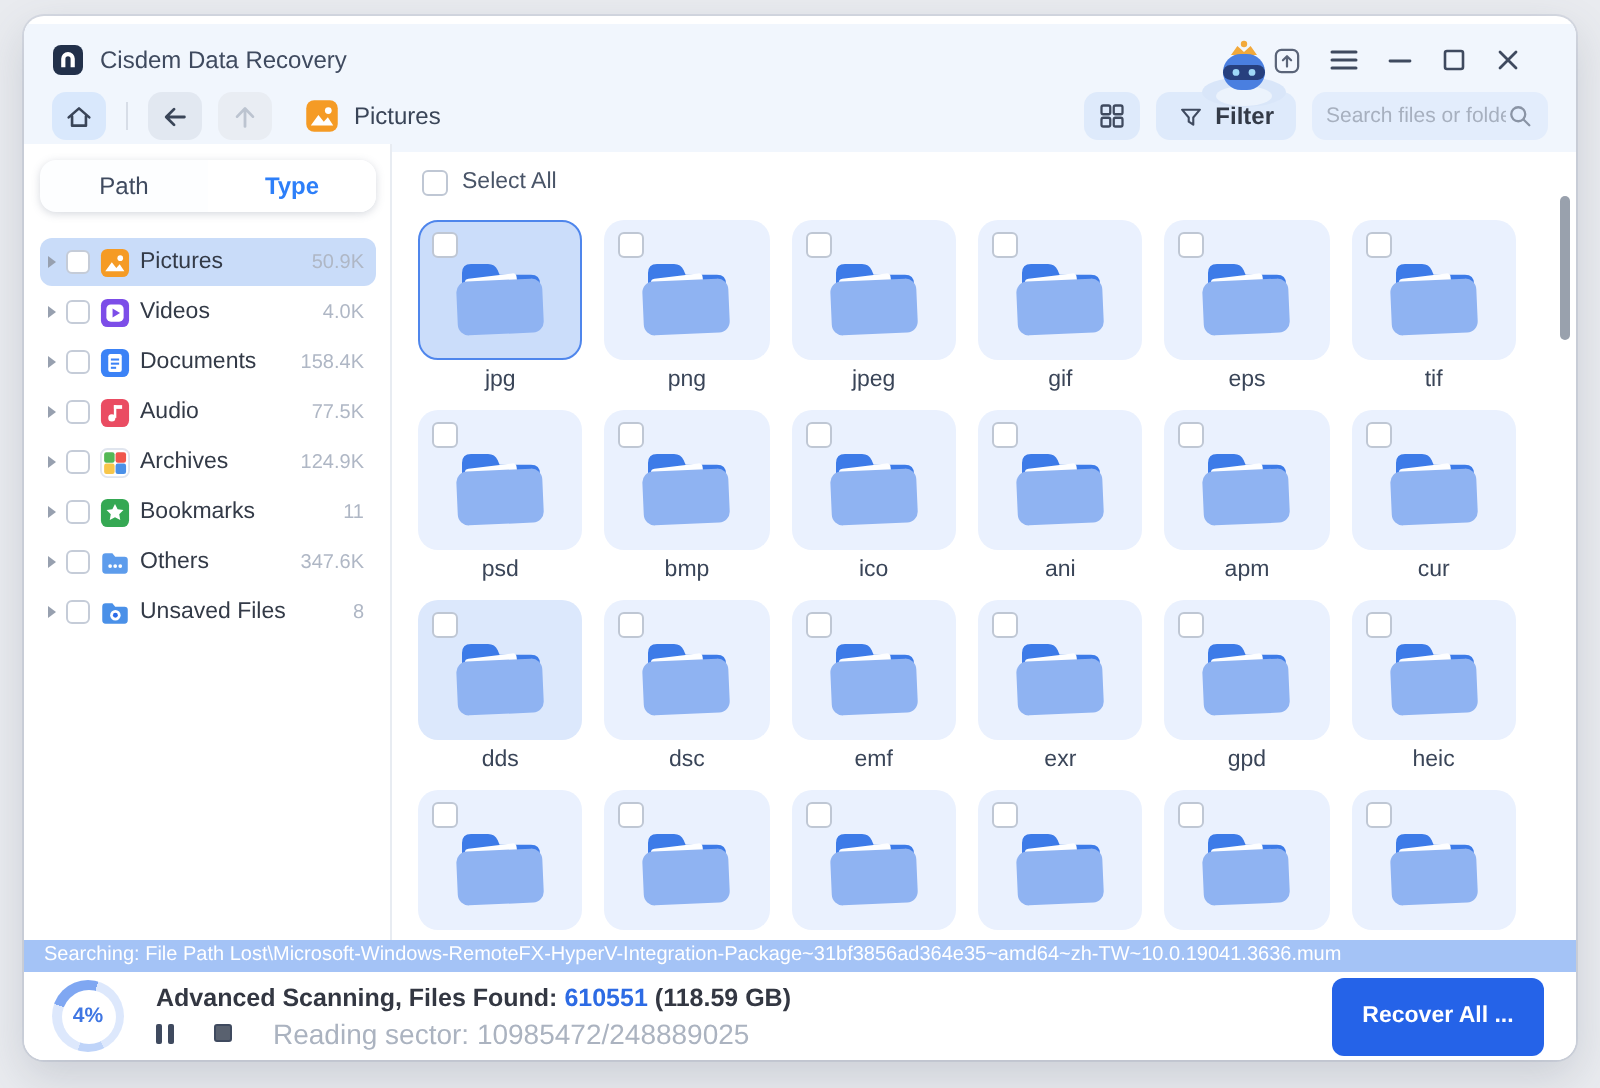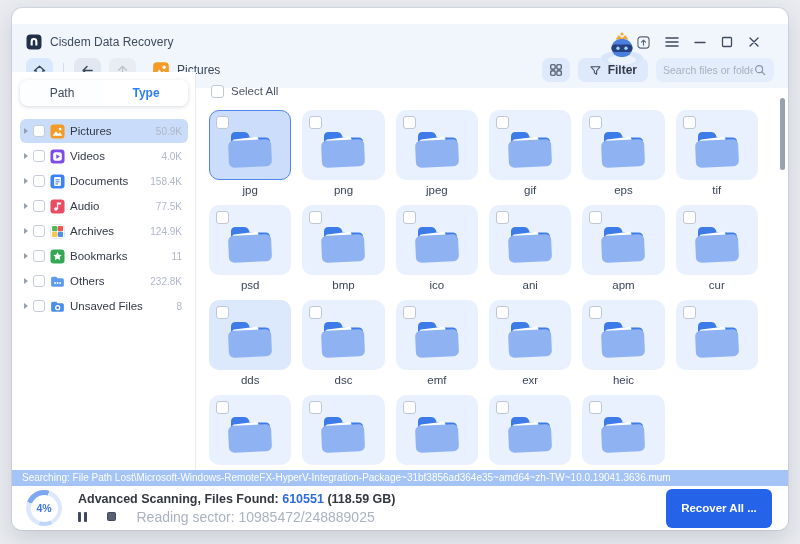--- a/index.html
+++ b/index.html
@@ -4,21 +4,21 @@
 <style>
   * { margin:0; padding:0; box-sizing:border-box; }
   html,body { width:800px; height:544px; }
   body { background:#E9EBEF; font-family:"Liberation Sans", sans-serif; position:relative; overflow:hidden; }
 
   .window { position:absolute; left:12px; top:8px; width:776px; height:522px; background:#fff;
     border-radius:10px; overflow:hidden;
     box-shadow:0 8px 22px rgba(80,90,110,.20), 0 0 0 1px rgba(190,198,212,.45); }
 
   
-  .topbar { position:absolute; left:0; top:16px; right:0; height:64px; background:#F1F6FD; }
+  .topbar { position:absolute; left:0; top:4px; right:0; height:64px; background:#F1F6FD; }
   .titlerow { display:flex; align-items:center; height:28px; padding:8px 16px 0 14px; }
   .app-icon { width:16px; height:16px; flex:0 0 16px; }
   .app-title { font-size:12px; color:#3F4A5F; margin-left:8px; }
   .win-controls { margin-left:auto; display:flex; align-items:center; gap:15px; padding-right:12px; }
   .win-controls svg { display:block; }
   .mascot { position:absolute; right:140px; top:6px; width:52px; height:36px; }
 
   .navrow { display:flex; align-items:center; height:36px; padding:0 14px; gap:8px; }
   .nav-btn { width:27px; height:24px; border-radius:7px; display:flex; align-items:center; justify-content:center; }
   .nav-home { background:#D9E8FC; }
@@ -289,21 +289,21 @@
           <span class="cb"></span>
           <span class="side-ic">
             <svg viewBox="0 0 16 16">
               <path d="M1.2 4.6 q0-1.8 1.8-1.8 h3.6 l1.5 1.8 h5 q1.7 0 1.7 1.7 v5.6 q0 1.8-1.8 1.8 H3 q-1.8 0-1.8-1.8 z" fill="#5D9CEC"></path>
               <circle cx="5.4" cy="9.6" r="1" fill="#FFF"></circle>
               <circle cx="8.1" cy="9.6" r="1" fill="#FFF"></circle>
               <circle cx="10.8" cy="9.6" r="1" fill="#FFF"></circle>
             </svg>
           </span>
           <span class="side-label">Others</span>
-          <span class="side-count">232.8K</span>
+          <span class="side-count">347.6K</span>
         </div>
         <div class="side-item">
           <span class="caret"></span>
           <span class="cb"></span>
           <span class="side-ic">
             <svg viewBox="0 0 16 16">
               <path d="M1.2 4.6 q0-1.8 1.8-1.8 h3.6 l1.5 1.8 h5 q1.7 0 1.7 1.7 v5.6 q0 1.8-1.8 1.8 H3 q-1.8 0-1.8-1.8 z" fill="#4A90E8"></path>
               <circle cx="8.2" cy="9.2" r="2.8" fill="#FFF"></circle>
               <circle cx="8.2" cy="9.2" r="1.3" fill="#2A6BE8"></circle>
             </svg>
@@ -488,20 +488,31 @@
         <div class="cell">
           <div class="tile">
             <span class="cb2"></span>
             <svg class="folder" viewBox="0 0 54 44" width="54" height="44">
               <path d="M8 31 V11.5 q0-4.5 4.5-4.5 h8.5 q3.5 0 4.8 3 l1 2.4 h15.7 q4.5 0 4.5 4.5 V31 z" fill="#3D7BE8"></path>
               <rect x="10" y="13" width="26" height="14" rx="2" fill="#FDFEFF" transform="rotate(-7 23 20)"></rect>
               <rect x="5.5" y="15" width="43" height="27" rx="5.5" fill="#8FB3F2" transform="rotate(-2.5 27 28)"></rect>
             </svg>
           </div>
           <div class="tile-label">exr</div>
+        </div>
+        <div class="cell">
+          <div class="tile">
+            <span class="cb2"></span>
+            <svg class="folder" viewBox="0 0 54 44" width="54" height="44">
+              <path d="M8 31 V11.5 q0-4.5 4.5-4.5 h8.5 q3.5 0 4.8 3 l1 2.4 h15.7 q4.5 0 4.5 4.5 V31 z" fill="#3D7BE8"></path>
+              <rect x="10" y="13" width="26" height="14" rx="2" fill="#FDFEFF" transform="rotate(-7 23 20)"></rect>
+              <rect x="5.5" y="15" width="43" height="27" rx="5.5" fill="#8FB3F2" transform="rotate(-2.5 27 28)"></rect>
+            </svg>
+          </div>
+          <div class="tile-label">gpd</div>
         </div>
         <div class="cell">
           <div class="tile">
             <span class="cb2"></span>
             <svg class="folder" viewBox="0 0 54 44" width="54" height="44">
               <path d="M8 31 V11.5 q0-4.5 4.5-4.5 h8.5 q3.5 0 4.8 3 l1 2.4 h15.7 q4.5 0 4.5 4.5 V31 z" fill="#3D7BE8"></path>
               <rect x="10" y="13" width="26" height="14" rx="2" fill="#FDFEFF" transform="rotate(-7 23 20)"></rect>
               <rect x="5.5" y="15" width="43" height="27" rx="5.5" fill="#8FB3F2" transform="rotate(-2.5 27 28)"></rect>
             </svg>
           </div>

